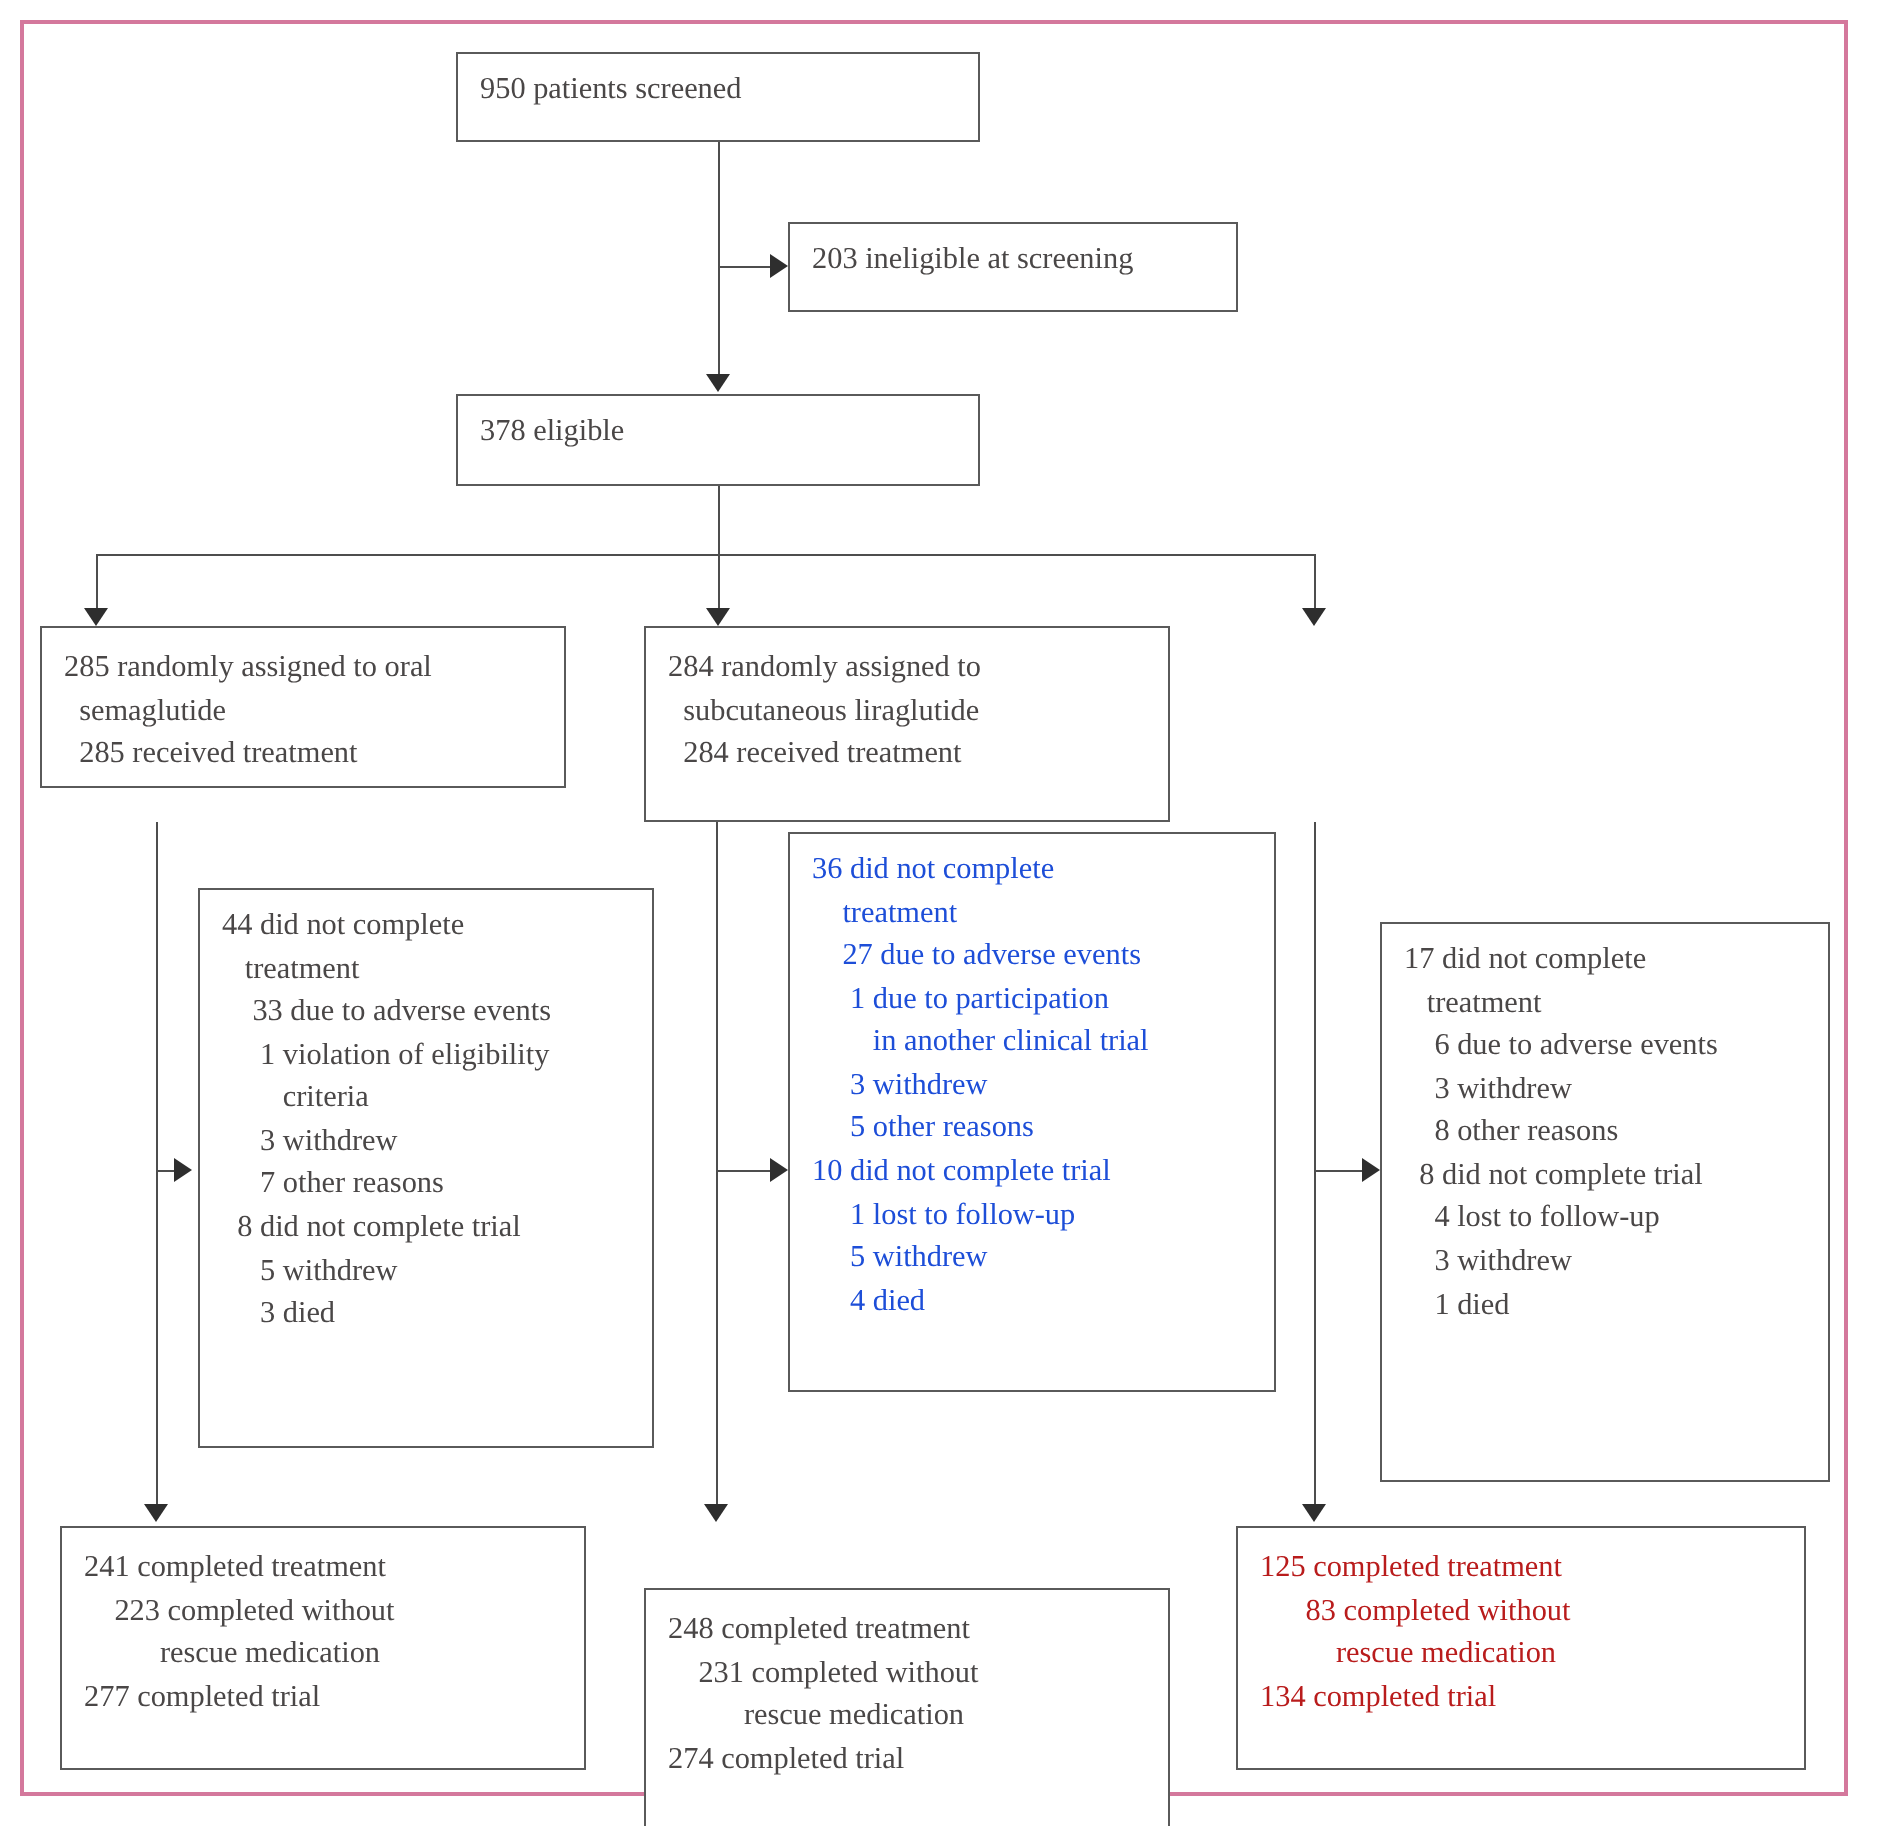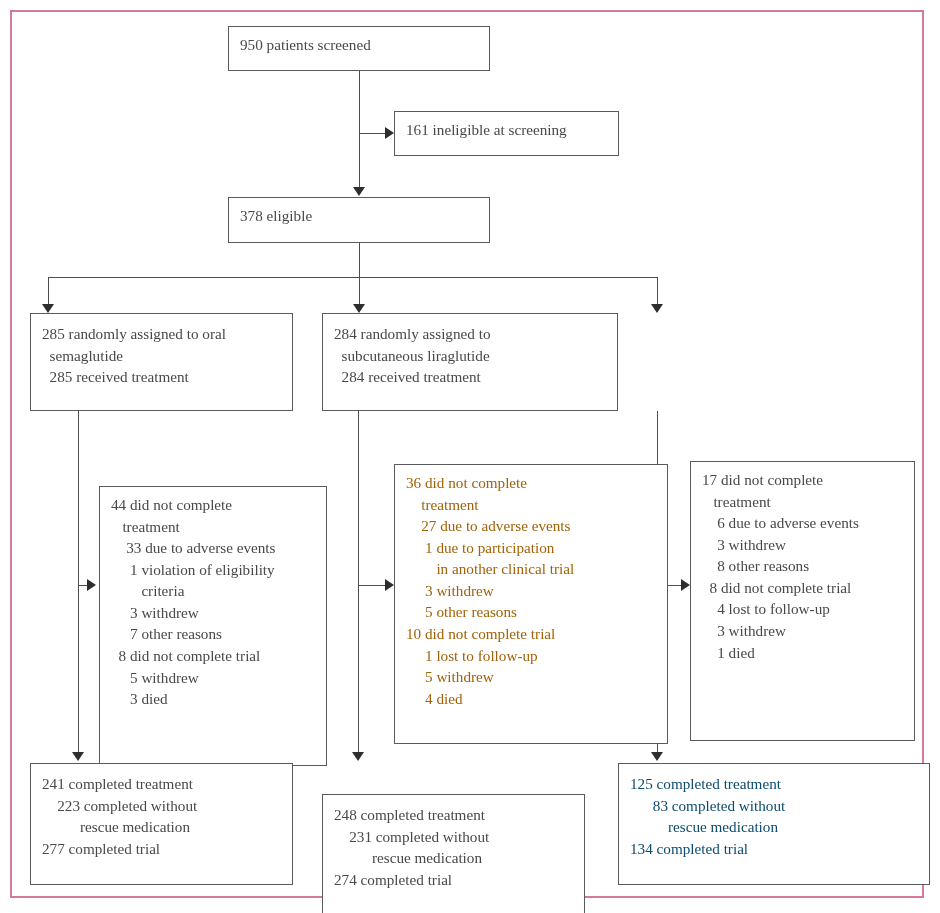--- a/index.html
+++ b/index.html
@@ -39,46 +39,46 @@
     <div class="txt">950 patients screened</div>
   </div>
 
   <div class="vline" style="left:359px;top:71px;height:116px;"></div>
   <div class="arrow-down" style="left:353px;top:187px;"></div>
 
   <div class="hline" style="left:359px;top:133px;width:26px;"></div>
   <div class="arrow-right" style="left:385px;top:127px;"></div>
 
   <div class="node" style="left: 394px; top: 111px; width: 225px; height: 45px; border-color: rgb(90, 90, 90); color: rgb(74, 71, 71);">
-    <div class="txt">161 ineligible at screening</div>
+    <div class="txt">203 ineligible at screening</div>
   </div>
 
   <div class="node" style="left: 228px; top: 197px; width: 262px; height: 46px; border-color: rgb(90, 90, 90); color: rgb(74, 71, 71);">
     <div class="txt">378 eligible</div>
   </div>
 
   <div class="vline" style="left:359px;top:243px;height:34px;"></div>
   <div class="hline" style="left:48px;top:277px;width:610px;"></div>
 
   <div class="vline" style="left:48px;top:277px;height:28px;"></div>
   <div class="arrow-down" style="left:42px;top:304px;"></div>
 
   <div class="vline" style="left:359px;top:277px;height:28px;"></div>
   <div class="arrow-down" style="left:353px;top:304px;"></div>
 
   <div class="vline" style="left:657px;top:277px;height:28px;"></div>
   <div class="arrow-down" style="left:651px;top:304px;"></div>
 
-  <div class="node pad-mid" style="left: 30px; top: 313px; width: 263px; height: 98px; border-color: rgb(90, 90, 90); color: rgb(74, 71, 71);">
+  <div class="node pad-mid" style="left: 20px; top: 313px; width: 263px; height: 81px; border-color: rgb(90, 90, 90); color: rgb(74, 71, 71);">
     <div class="txt">285 randomly assigned to oral
   semaglutide
   285 received treatment</div>
   </div>
 
-  <div class="node pad-mid" style="left: 322px; top: 313px; width: 296px; height: 98px; border-color: rgb(90, 90, 90); color: rgb(74, 71, 71);">
+  <div class="node pad-mid" style="left: 322px; top: 313px; width: 263px; height: 98px; border-color: rgb(90, 90, 90); color: rgb(74, 71, 71);">
     <div class="txt">284 randomly assigned to
   subcutaneous liraglutide
   284 received treatment</div>
   </div>
 
 
   <div class="vline" style="left:78px;top:411px;height:341px;"></div>
   <div class="arrow-down" style="left:72px;top:752px;"></div>
 
   <div class="vline" style="left:358px;top:411px;height:341px;"></div>
@@ -89,34 +89,34 @@
 
   <div class="hline" style="left:78px;top:585px;width:9px;"></div>
   <div class="arrow-right" style="left:87px;top:579px;"></div>
 
   <div class="hline" style="left:358px;top:585px;width:27px;"></div>
   <div class="arrow-right" style="left:385px;top:579px;"></div>
 
   <div class="hline" style="left:657px;top:585px;width:24px;"></div>
   <div class="arrow-right" style="left:681px;top:579px;"></div>
 
-  <div class="node" style="left: 99px; top: 444px; width: 228px; height: 280px; border-color: rgb(90, 90, 90); color: rgb(74, 71, 71); margin-top: 42px;">
+  <div class="node" style="left: 99px; top: 444px; width: 228px; height: 280px; border-color: rgb(90, 90, 90); color: rgb(74, 71, 71);">
     <div class="txt">44 did not complete
    treatment
     33 due to adverse events
      1 violation of eligibility
         criteria
      3 withdrew
      7 other reasons
   8 did not complete trial
      5 withdrew
      3 died</div>
   </div>
 
-  <div class="node" style="left: 394px; top: 464px; width: 274px; height: 280px; border-color: rgb(90, 90, 90); color: #a16207;">
+  <div class="node" style="left: 394px; top: 416px; width: 244px; height: 280px; border-color: rgb(90, 90, 90); color: #1d4ed8;">
     <div class="txt">36 did not complete
     treatment
     27 due to adverse events
      1 due to participation
         in another clinical trial
      3 withdrew
      5 other reasons
 10 did not complete trial
      1 lost to follow-up
      5 withdrew
@@ -142,20 +142,20 @@
 277 completed trial</div>
   </div>
 
   <div class="node pad-mid" style="left: 322px; top: 763px; width: 263px; height: 122px; border-color: rgb(90, 90, 90); color: rgb(74, 71, 71); margin-top: 31px;">
     <div class="txt">248 completed treatment
     231 completed without
           rescue medication
 274 completed trial</div>
   </div>
 
-  <div class="node pad-mid" style="left: 618px; top: 763px; width: 312px; height: 122px; border-color: rgb(90, 90, 90); color: #0c4a6e;">
+  <div class="node pad-mid" style="left: 618px; top: 763px; width: 285px; height: 122px; border-color: rgb(90, 90, 90); color: #b91c1c;">
     <div class="txt">125 completed treatment
       83 completed without
           rescue medication
 134 completed trial</div>
   </div>
 
 </div>
 
 </body></html>

